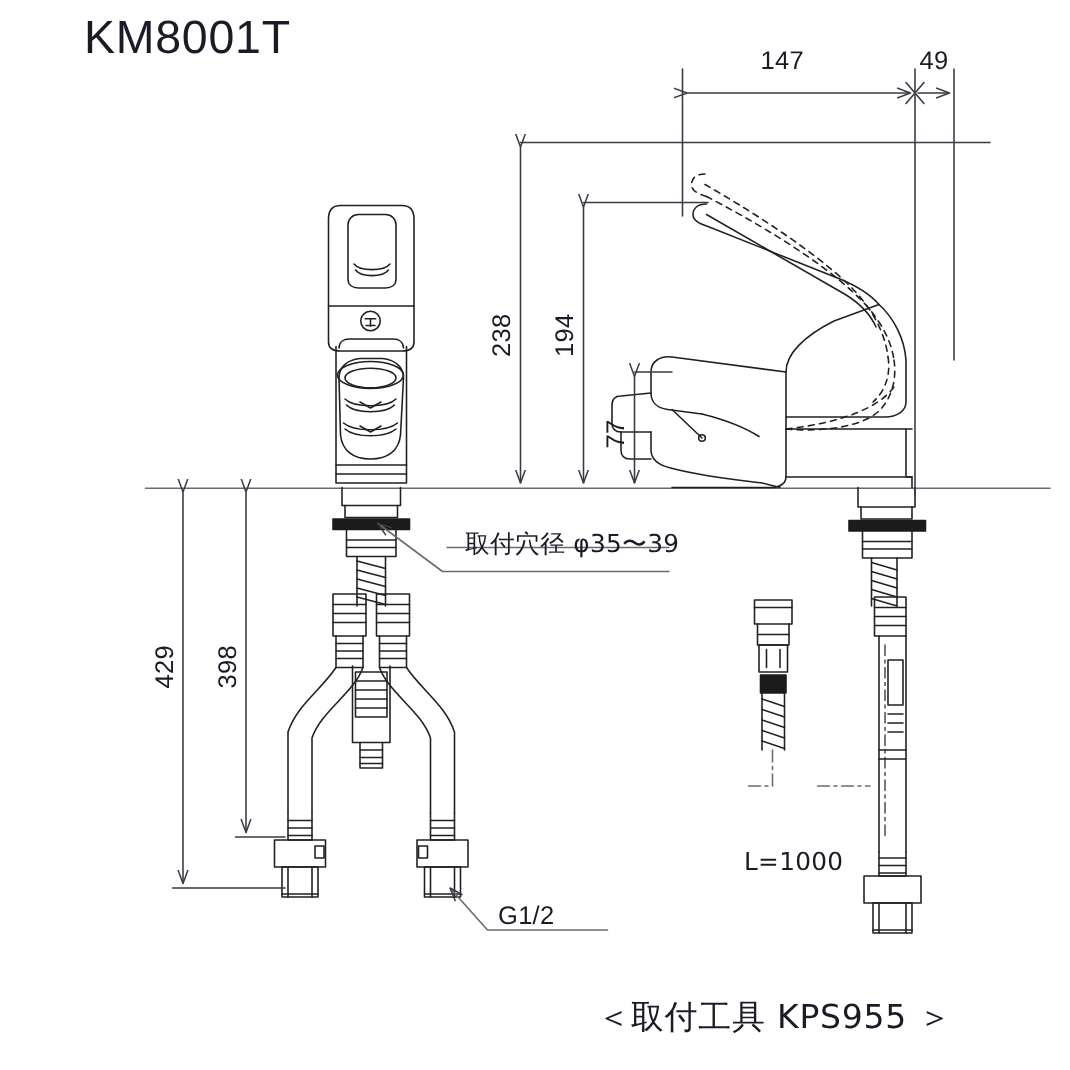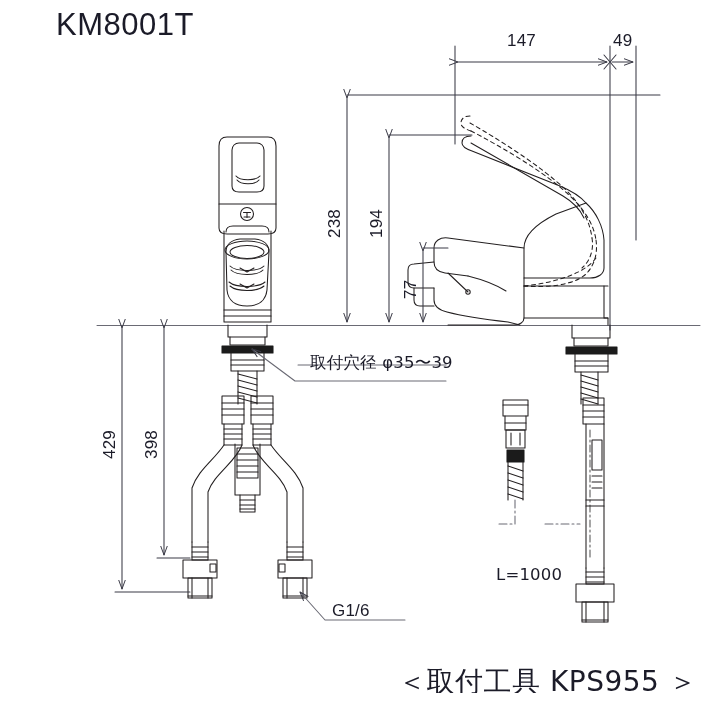--- a/index.html
+++ b/index.html
@@ -57,21 +57,21 @@
   .dim-398 { left: 143px; top: 459px; }
   .note {
     font-size: 16.5px;
     font-family: "DejaVu Sans", "Liberation Sans", sans-serif;
   }
   .note-plate { left: 310px; top: 341px; }
   .note-hole  { left: 310px; top: 355px; }
   .note-hose1 { left: 432px; top: 521px; }
   .note-hose2 { left: 496px; top: 543px; margin-top: 24px; }
   .note-g12   { left: 332px; top: 602px; font-family: "Liberation Sans", sans-serif; font-size: 17px; }
-  .note-tool  { left: 398px; top: 668px; font-size: 28px; font-family: "DejaVu Sans", "Liberation Sans", sans-serif; letter-spacing: 0.5px; }
+  .note-tool  { left: 398px; top: 668px; font-size: 22px; font-family: "DejaVu Sans", "Liberation Sans", sans-serif; letter-spacing: 0.5px; }
 </style>
 </head>
 <body>
 
 <div id="page">
 
   <svg id="drawing" viewBox="0 0 713 713" xmlns="http://www.w3.org/2000/svg">
 
     <defs>
       <marker id="arrIn" markerWidth="10" markerHeight="8" refX="9" refY="4" orient="auto" markerUnits="userSpaceOnUse">
@@ -316,16 +316,16 @@
   <div class="txt dim dim-42">49</div>
 
   <div class="txt vdim dim-238">238</div>
   <div class="txt vdim dim-194">194</div>
   <div class="txt vdim dim-77">77</div>
   <div class="txt vdim dim-429">429</div>
   <div class="txt vdim dim-398">398</div>
 
   <div class="txt note note-hole">取付穴径 φ35〜39</div>
   <div class="txt note note-hose2">L=1000</div>
-  <div class="txt note note-g12">G1/6</div>
+  <div class="txt note note-g12">G1/2</div>
   <div class="txt note note-tool">＜取付工具 KPS955 ＞</div>
 
 </div>
 
 </body></html>

